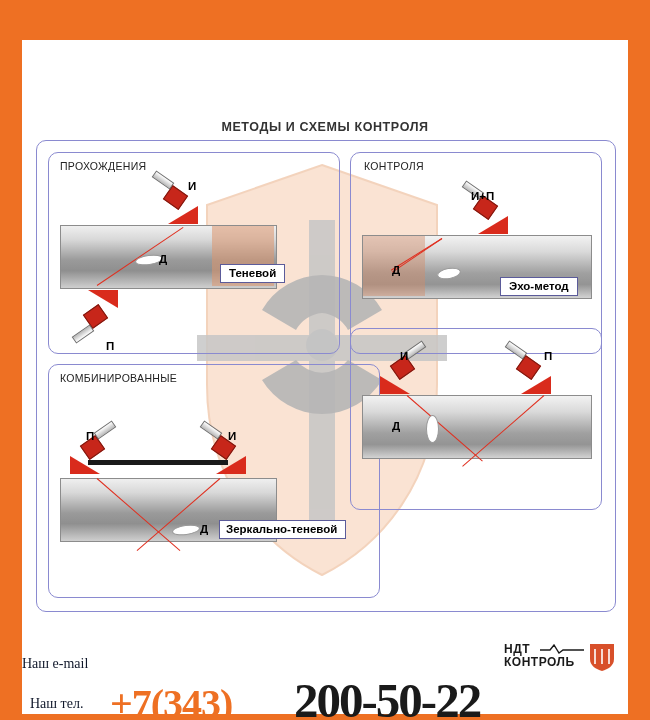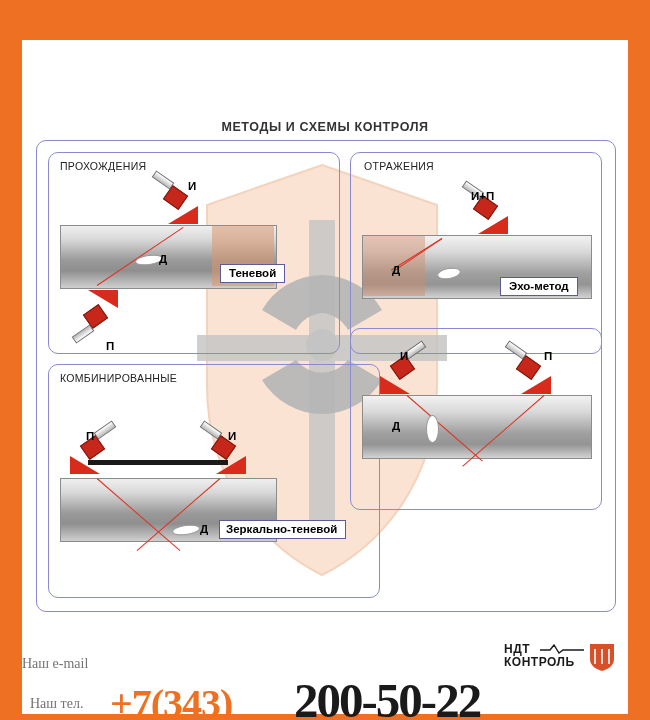--- a/index.html
+++ b/index.html
@@ -167,21 +167,21 @@
   }
   
   .footer {
     position: absolute;
     left: 0; top: 590px;
     width: 606px; height: 124px;
   }
   .f-label {
     position: absolute;
     font-size: 14px;
-    color: #737373;
+    color: #0f172a;
     font-family: "Liberation Serif", serif;
   }
   .f-email {
     position: absolute;
     font-size: 21px;
     color: #1a1a1a;
     font-family: "Liberation Serif", serif;
   }
   .f-phone-prefix {
     position: absolute;
@@ -277,21 +277,21 @@
         <div class="cable"></div>
     </div>
     <div class="probe-label" style="left:84px; top:300px;">П</div>
 
     <div class="defect" style="left:113px; top:215px; width:26px; height:8px; transform:rotate(-8deg);"></div>
     <div class="defect-label" style="left:137px; top:213px;">Д</div>
 
     <div class="method-badge" style="left:198px; top:224px;">Теневой</div>
 
     <div class="panel" style="left:328px; top:112px; width:250px; height:200px;"></div>
-    <div class="panel-label" style="left:342px; top:120px;">ОТРАЖЕНИЯ</div>
+    <div class="panel-label" style="left:342px; top:120px;">КОНТРОЛЯ</div>
 
     <div class="block-dark" style="left:340px; top:195px; width:228px; height:62px;"></div>
     <div style="position:absolute; left:341px; top:196px; width:62px; height:60px; background:rgba(210,140,105,0.45);"></div>
 
     <div class="beam" style="left:420px; top:198px; width:60px; transform: rotate(146deg); transform-origin: left center;"></div>
     <div class="beam" style="left:420px; top:198px; width:60px; transform: rotate(148deg); transform-origin: left center;"></div>
 
     <div class="probe" style="left:452px; top:168px; transform: scaleX(-1);">
       <div class="wedge"></div>
         <div class="body"></div>

